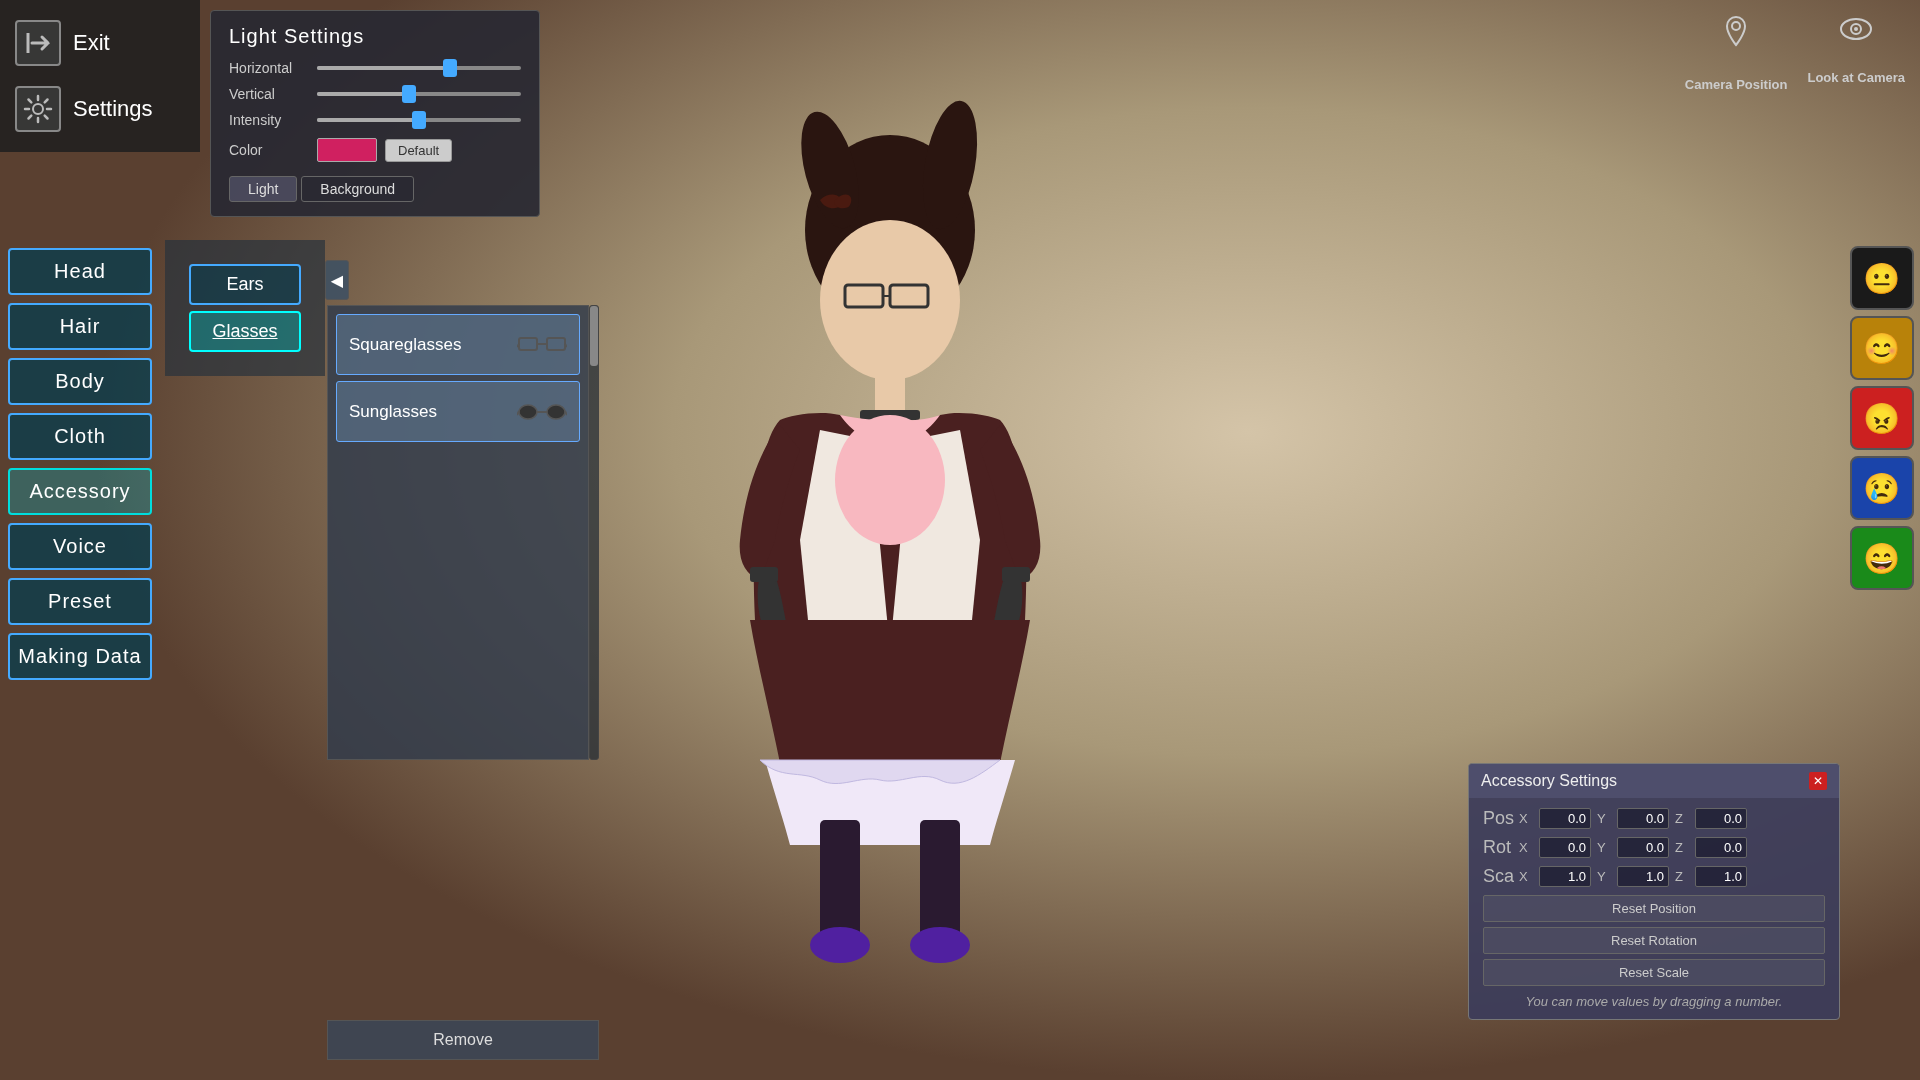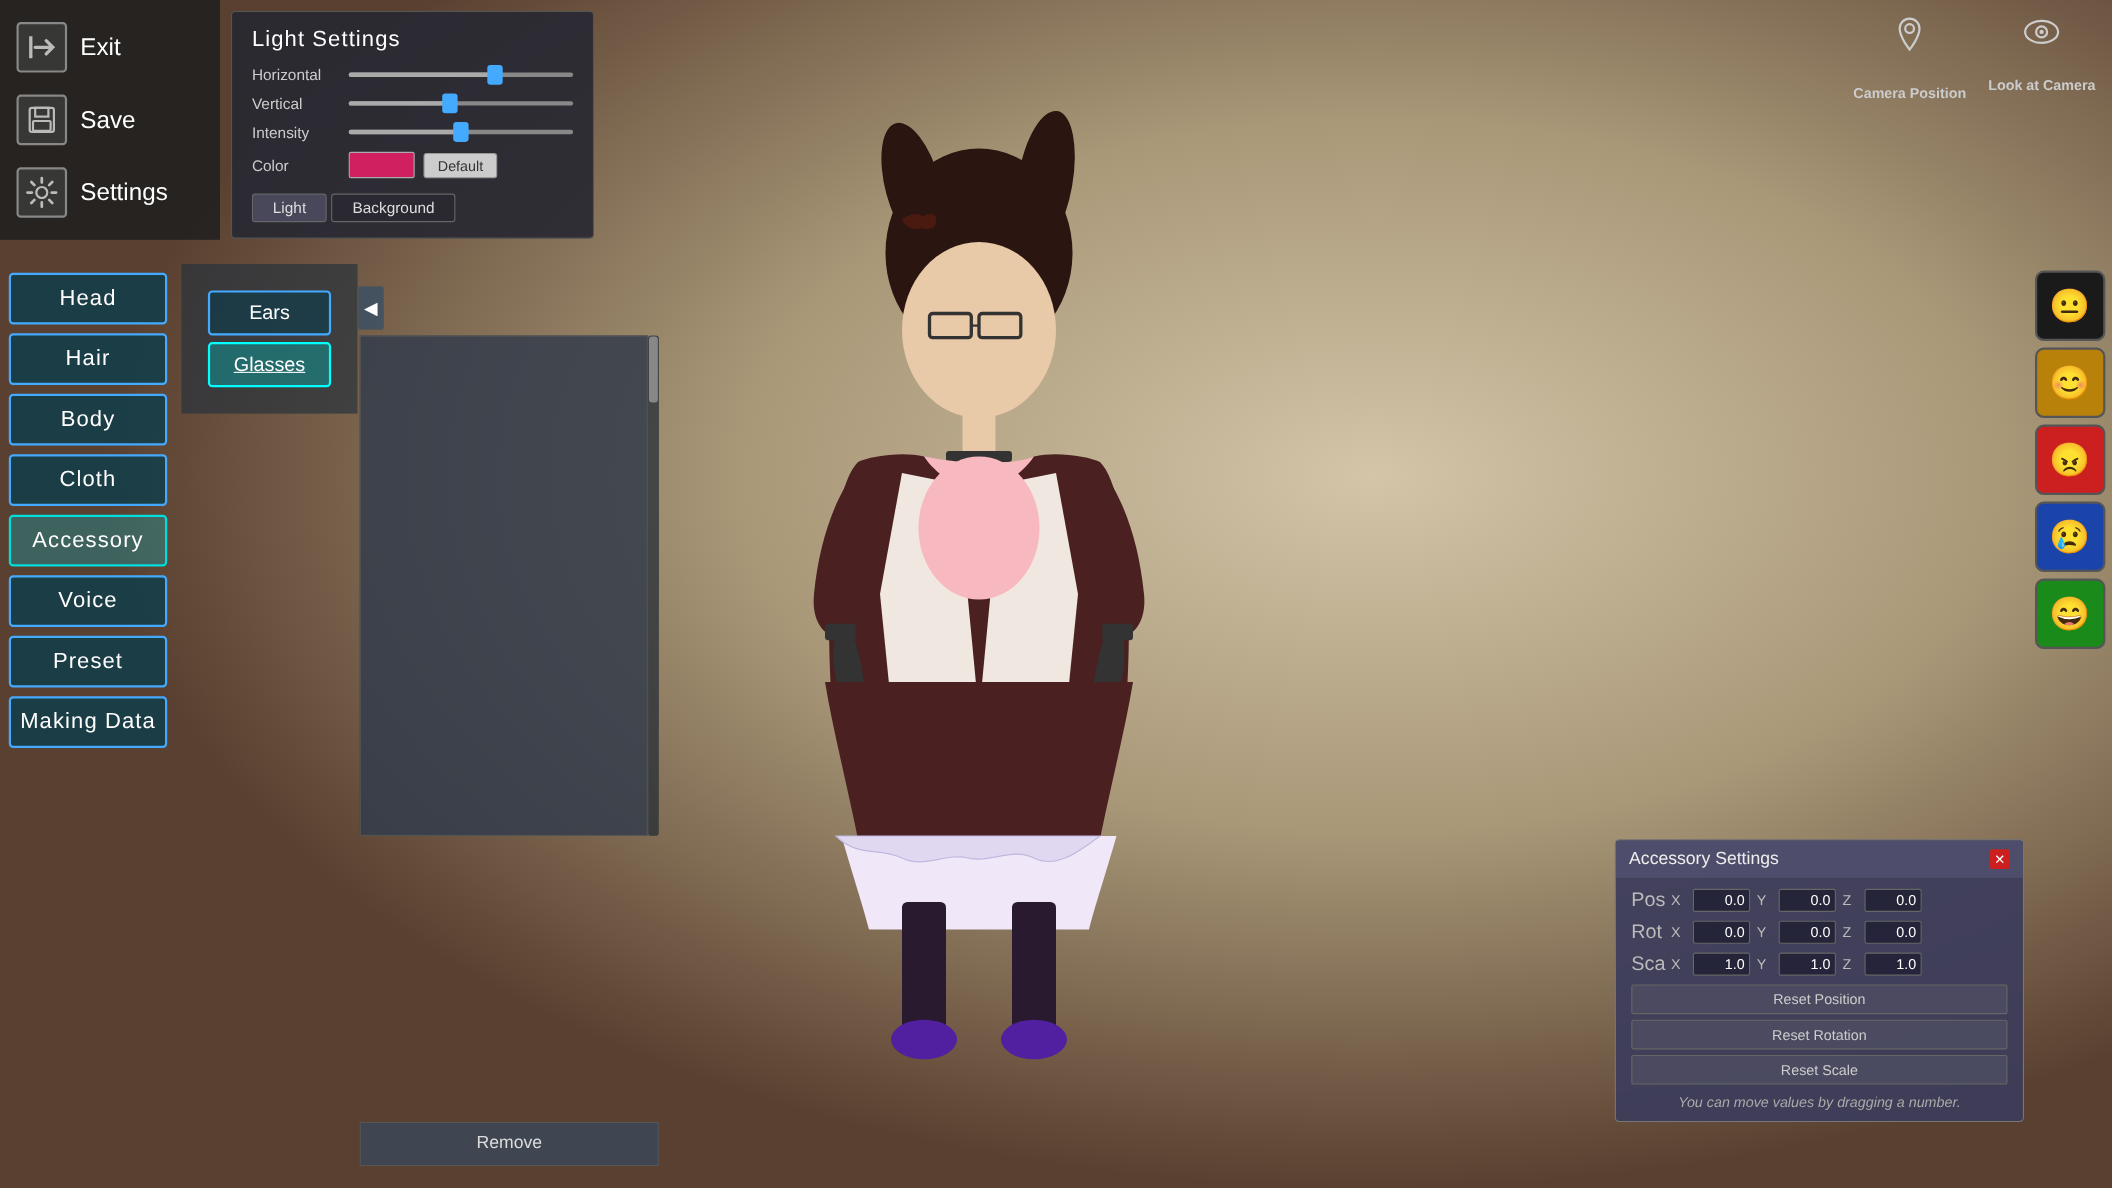--- a/index.html
+++ b/index.html
@@ -483,30 +483,20 @@
       <svg width="32" height="32" viewBox="0 0 32 32">
           <path d="M10,16 L26,16 M20,10 L26,16 L20,22" stroke="#bbb" stroke-width="3" fill="none" stroke-linecap="round"></path>
           <line x1="6" y1="6" x2="6" y2="26" stroke="#bbb" stroke-width="3"></line>
         </svg>
     </div>
     <span>Exit</span>
   </div>
   <div class="menu-item">
     <div class="menu-icon">
       <svg width="32" height="32" viewBox="0 0 32 32">
-          <rect x="5" y="5" width="22" height="22" rx="2" fill="none" stroke="#bbb" stroke-width="2"></rect>
-          <rect x="10" y="5" width="12" height="8" fill="none" stroke="#bbb" stroke-width="2"></rect>
-          <rect x="8" y="17" width="16" height="9" rx="1" fill="none" stroke="#bbb" stroke-width="2"></rect>
-        </svg>
-    </div>
-    <span>Save</span>
-  </div>
-  <div class="menu-item">
-    <div class="menu-icon">
-      <svg width="32" height="32" viewBox="0 0 32 32">
           <circle cx="16" cy="16" r="5" fill="none" stroke="#bbb" stroke-width="2"></circle>
           <path d="M16,3 L16,7 M16,25 L16,29 M3,16 L7,16 M25,16 L29,16 M6.5,6.5 L9.3,9.3 M22.7,22.7 L25.5,25.5 M6.5,25.5 L9.3,22.7 M22.7,9.3 L25.5,6.5" stroke="#bbb" stroke-width="2.5" stroke-linecap="round"></path>
         </svg>
     </div>
     <span>Settings</span>
   </div>
 </div>
 
 <div class="light-settings-panel">
   <div class="light-settings-title">Light  Settings</div>
@@ -558,20 +548,44 @@
   <button class="sub-btn">Ears</button>
   <button class="sub-btn active">Glasses</button>
 </div>
 
 <div class="collapse-arrow">
   <span>◀</span>
 </div>
 
 <div class="item-list-wrapper">
   <div class="item-list-inner">
+    <div class="item-card">
+      <span>Squareglasses</span>
+      <span class="item-icon">
+        <svg width="50" height="20" viewBox="0 0 50 20">
+            <rect x="2" y="5" width="18" height="12" rx="2" fill="none" stroke="#555" stroke-width="2"></rect>
+            <rect x="30" y="5" width="18" height="12" rx="2" fill="none" stroke="#555" stroke-width="2"></rect>
+            <line x1="20" y1="11" x2="30" y2="11" stroke="#555" stroke-width="2"></line>
+            <line x1="2" y1="11" x2="0" y2="14" stroke="#555" stroke-width="2"></line>
+            <line x1="48" y1="11" x2="50" y2="14" stroke="#555" stroke-width="2"></line>
+          </svg>
+      </span>
+    </div>
+    <div class="item-card">
+      <span>Sunglasses</span>
+      <span class="item-icon">
+        <svg width="50" height="20" viewBox="0 0 50 20">
+            <ellipse cx="11" cy="12" rx="9" ry="7" fill="#333" stroke="#555" stroke-width="1.5"></ellipse>
+            <ellipse cx="39" cy="12" rx="9" ry="7" fill="#333" stroke="#555" stroke-width="1.5"></ellipse>
+            <line x1="20" y1="12" x2="30" y2="12" stroke="#555" stroke-width="2"></line>
+            <line x1="2" y1="11" x2="0" y2="15" stroke="#555" stroke-width="2"></line>
+            <line x1="48" y1="11" x2="50" y2="15" stroke="#555" stroke-width="2"></line>
+          </svg>
+      </span>
+    </div>
   </div>
   <div class="scrollbar-track">
     <div class="scrollbar-thumb"></div>
   </div>
 </div>
 
 <div class="remove-btn-positioned">Remove</div>
 
 <div class="top-right-controls">
   <div class="top-right-item">

